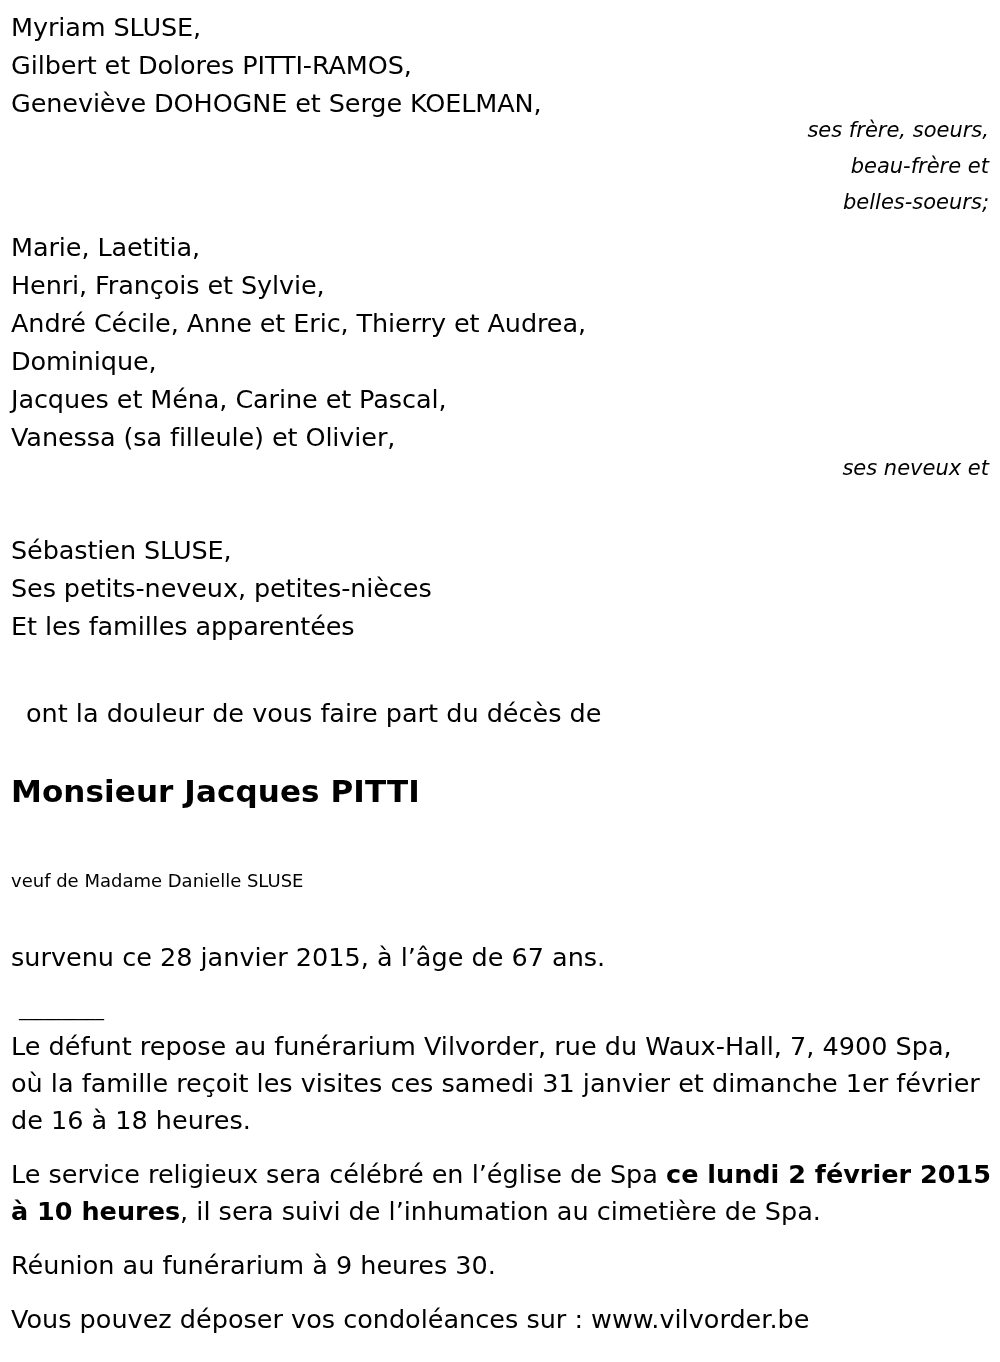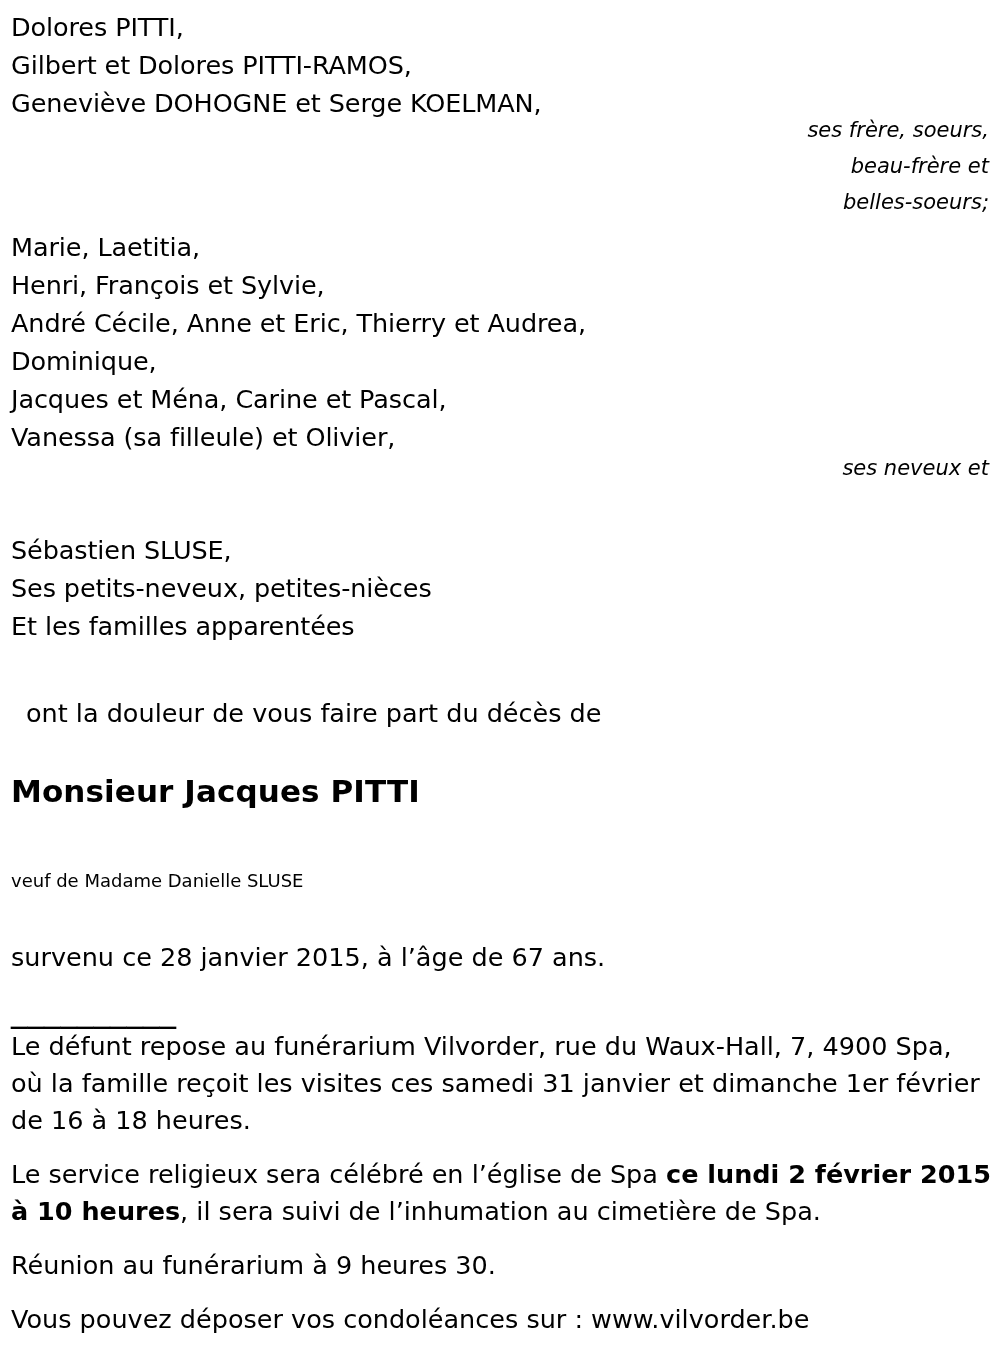--- a/index.html
+++ b/index.html
@@ -101,22 +101,22 @@
   .passing {
     position: absolute;
     left: 11px; top: 938px;
     font-size: 25.5px;
     line-height: 38px;
     white-space: nowrap;
   }
 
   .divider {
     position: absolute;
-    left: 11px; top: 1000px;
-    font-size: 33px;
+    left: 19px; top: 1000px;
+    font-size: 17px;
     line-height: 20px;
     letter-spacing: 0px;
     white-space: nowrap;
   }
 
   .details {
     position: absolute;
     left: 11px; top: 1028px;
     width: 980px;
     font-size: 25.5px;
@@ -129,21 +129,21 @@
   .details p:last-child { margin-bottom: 0; }
   .details b { font-weight: bold; }
 </style>
 </head>
 <body>
 
 <div class="notice">
 
   <div class="block-kin">
     <div class="names kin-left">
-      <span class="name-line">Dolores PITTI,</span>
+      <span class="name-line">Myriam SLUSE,</span>
       <span class="name-line">Gilbert et Dolores PITTI-RAMOS,</span>
       <span class="name-line">Geneviève DOHOGNE et Serge KOELMAN,</span>
     </div>
     <div class="relation kin-right">
       <span>ses frère, soeurs,</span>
       <span>beau-frère et</span>
       <span>belles-soeurs;</span>
     </div>
   </div>
 

